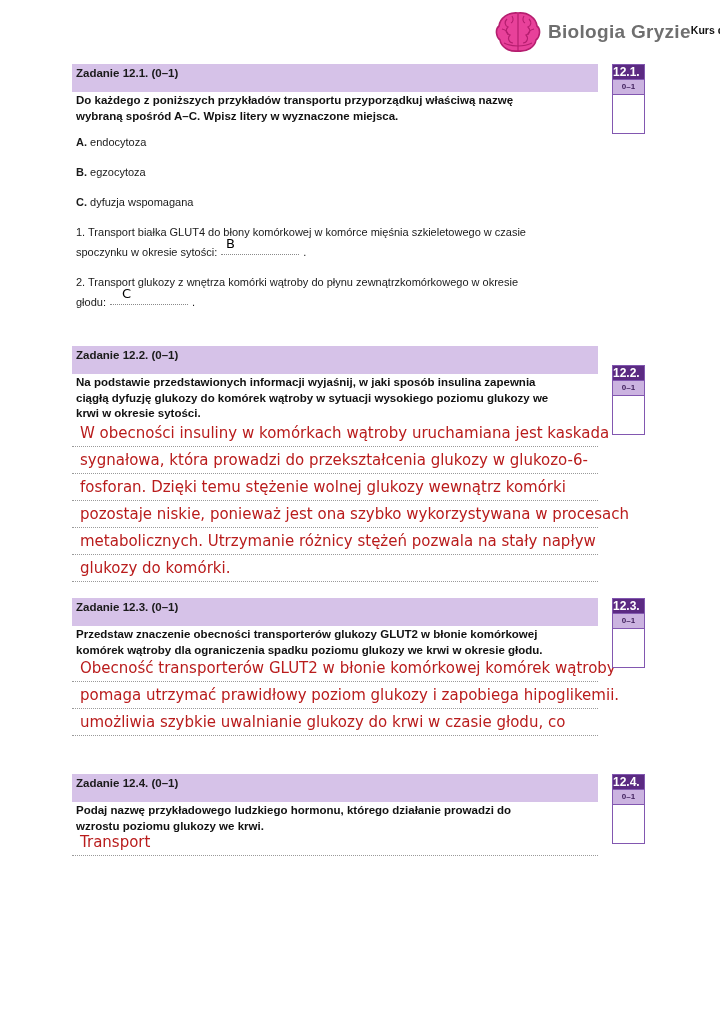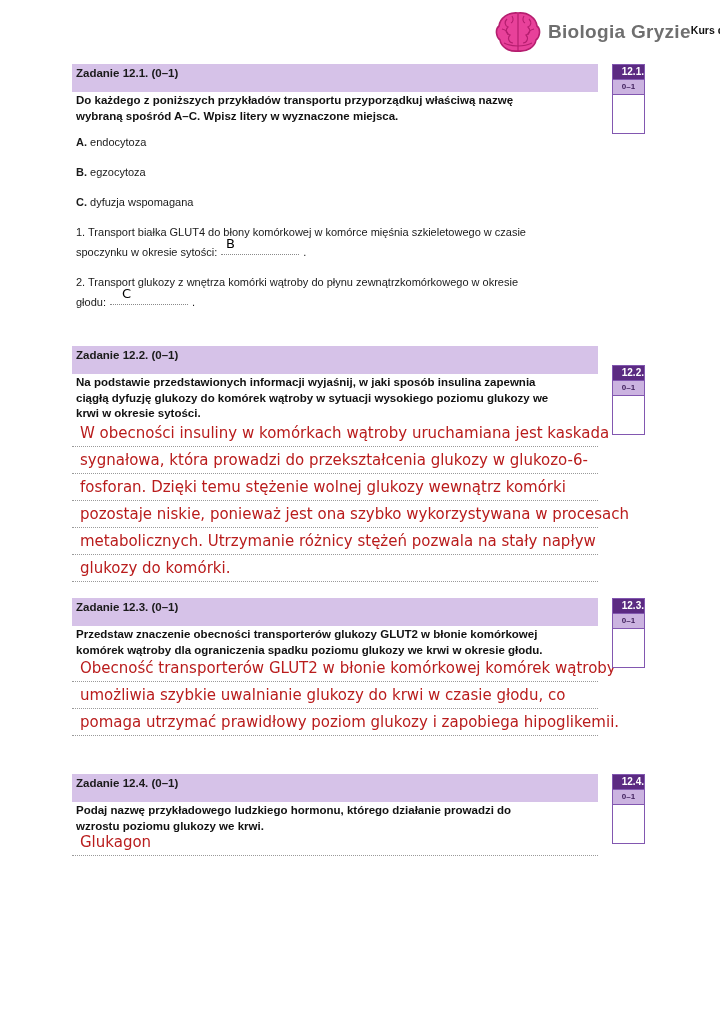--- a/index.html
+++ b/index.html
@@ -144,23 +144,23 @@
     position: absolute;
     left: 612px;
     width: 33px;
     border: 1px solid #8257b0;
     box-sizing: border-box;
     background: #ffffff;
   }
   .score-id {
     background: #5b2a82;
     color: #ffffff;
-    font-size: 10px;
-    font-weight: bold;
-    text-align: right;
+    font-size: 12px;
+    font-weight: bold;
+    text-align: left;
     line-height: 14px;
     height: 14px;
     border-bottom: 1px solid #8257b0;
   }
   .score-range {
     background: #cbb3e0;
     color: #3c1c58;
     font-size: 8px;
     font-weight: bold;
     text-align: center;
@@ -276,39 +276,39 @@
 <div class="task" style="top:598px;">
   <div class="task-head">Zadanie 12.3. (0–1)</div>
   <div class="task-body">
     <div>Przedstaw znaczenie obecności transporterów glukozy GLUT2 w błonie komórkowej</div>
     <div>komórek wątroby dla ograniczenia spadku poziomu glukozy we krwi w okresie głodu.</div>
   </div>
 </div>
 
 <div class="answer" style="top:655px;">
   <div class="answer-line">Obecność transporterów GLUT2 w błonie komórkowej komórek wątroby</div>
+  <div class="answer-line">pomaga utrzymać prawidłowy poziom glukozy i zapobiega hipoglikemii.</div>
   <div class="answer-line">umożliwia szybkie uwalnianie glukozy do krwi w czasie głodu, co</div>
-  <div class="answer-line">pomaga utrzymać prawidłowy poziom glukozy i zapobiega hipoglikemii.</div>
 </div>
 
 <div class="score-box" style="top:598px;">
   <div class="score-id">12.3.</div>
   <div class="score-range">0–1</div>
   <div class="score-blank"></div>
 </div>
 
 <div class="task" style="top:774px;">
   <div class="task-head">Zadanie 12.4. (0–1)</div>
   <div class="task-body">
     <div>Podaj nazwę przykładowego ludzkiego hormonu, którego działanie prowadzi do</div>
     <div>wzrostu poziomu glukozy we krwi.</div>
   </div>
 </div>
 
 <div class="answer" style="top:829px;">
-  <div class="answer-line">Glukagon</div>
+  <div class="answer-line">Transport</div>
 </div>
 
 <div class="score-box" style="top:774px;">
   <div class="score-id">12.4.</div>
   <div class="score-range">0–1</div>
   <div class="score-blank"></div>
 </div>
 
 </body></html>

